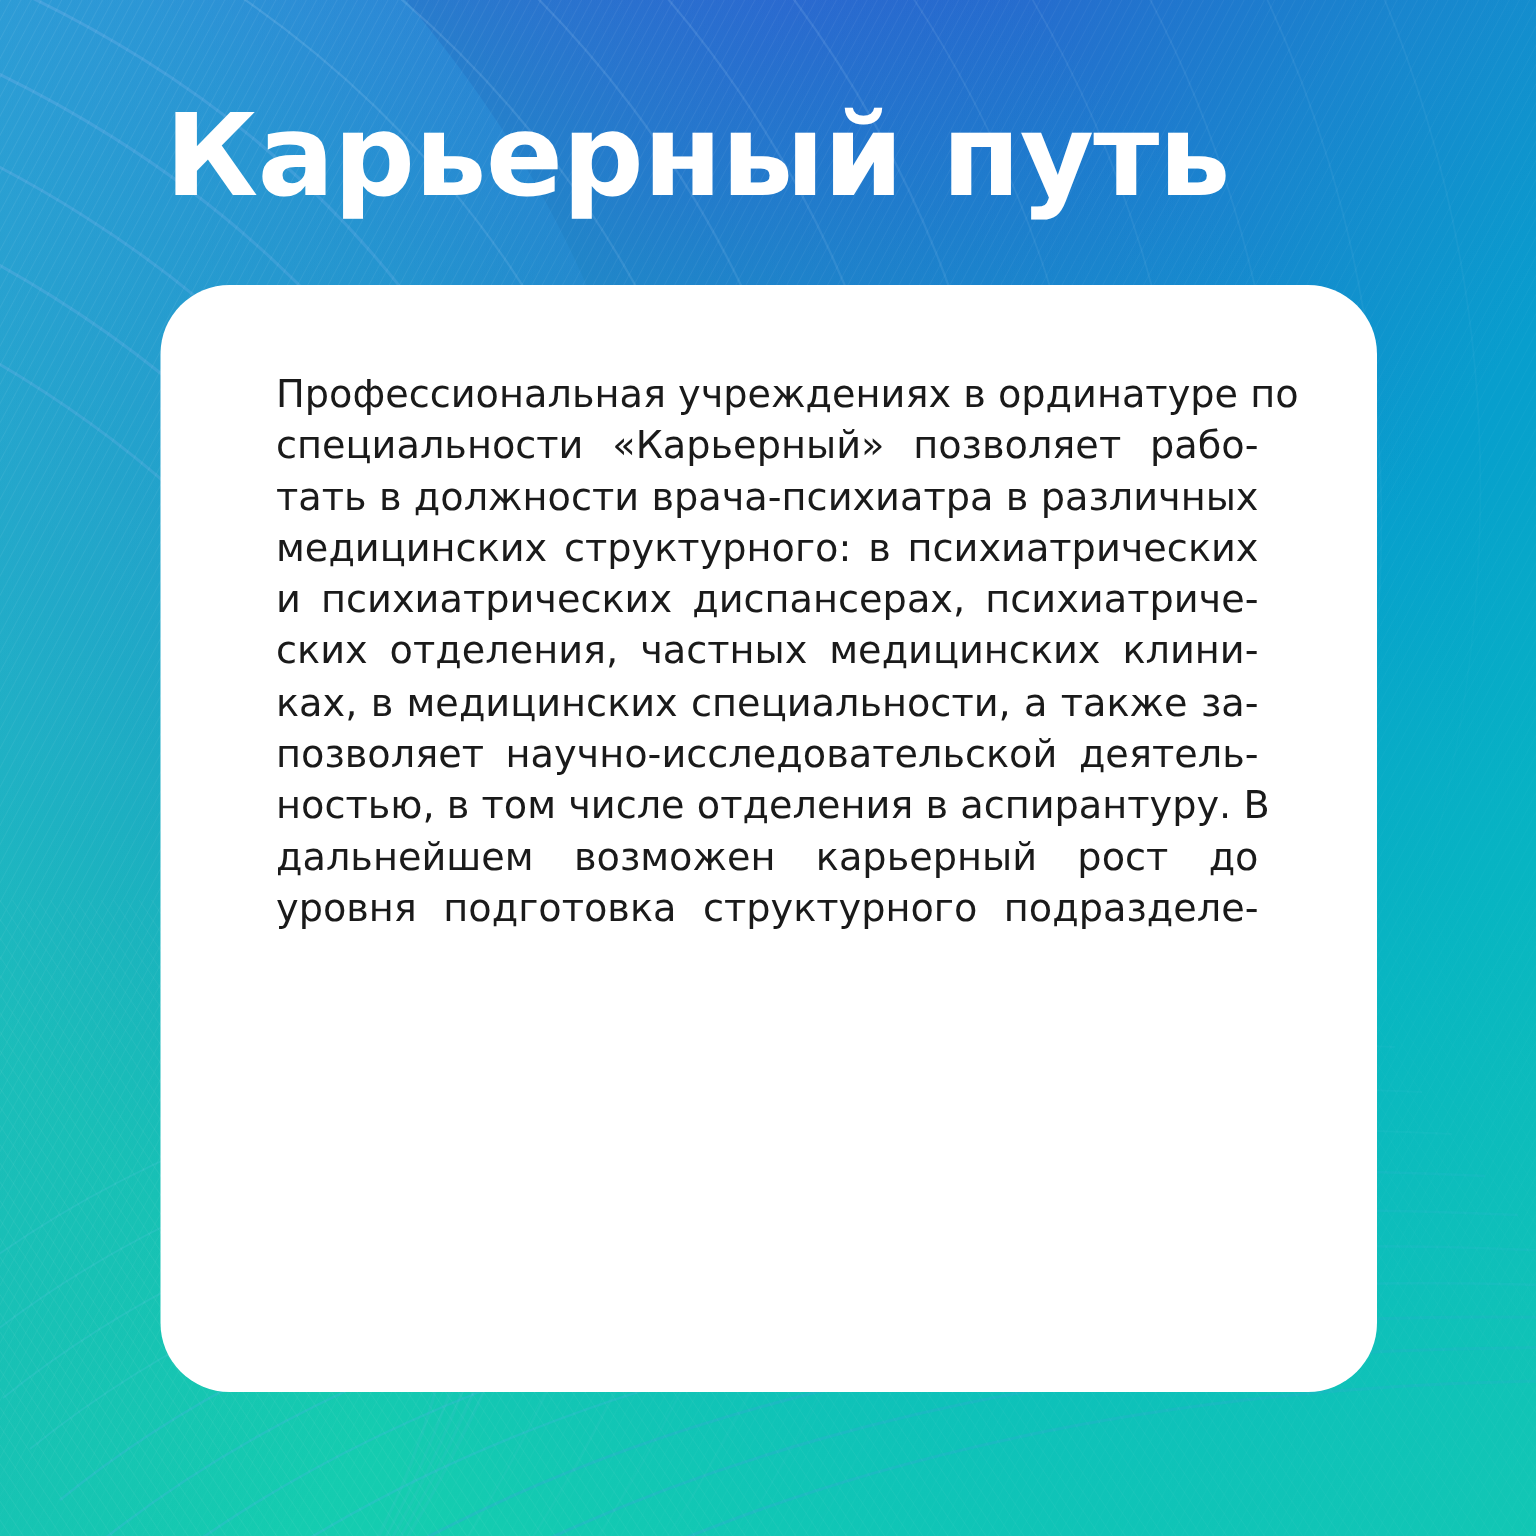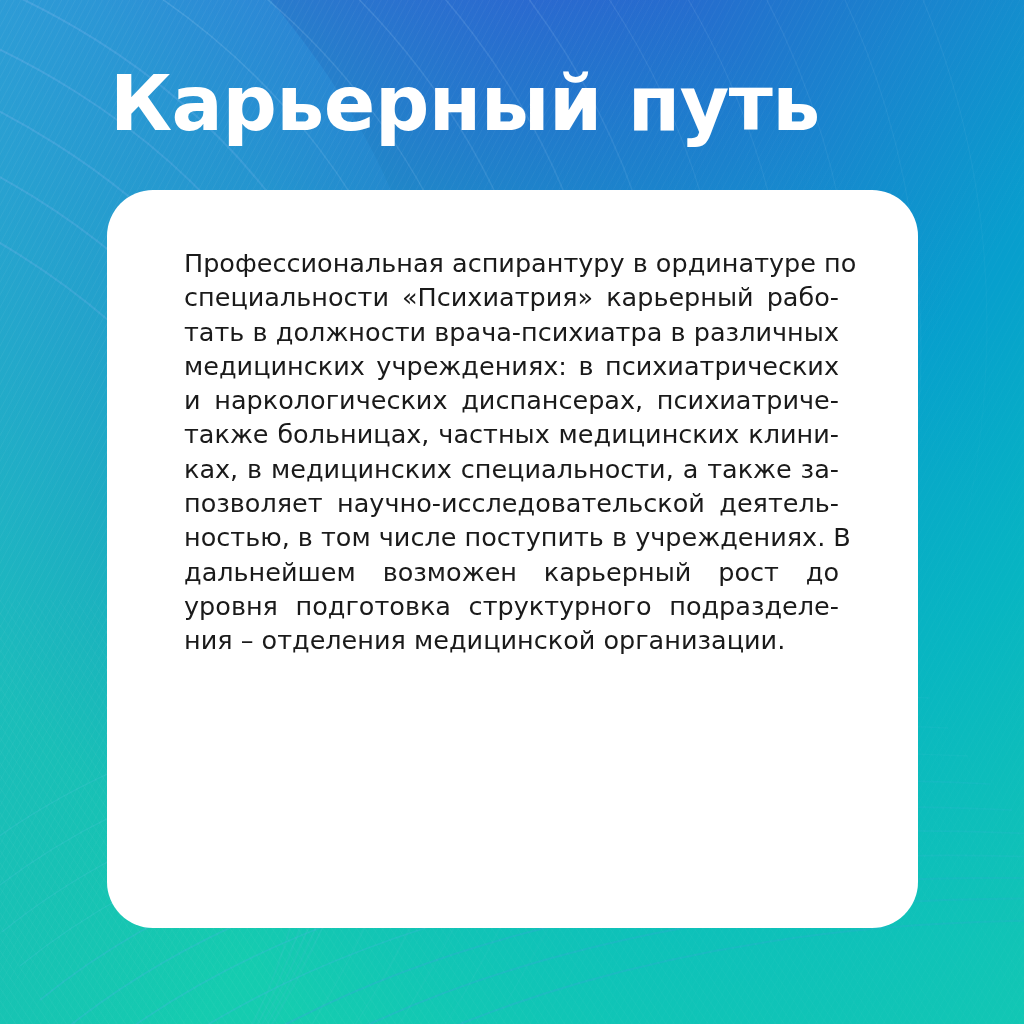--- a/index.html
+++ b/index.html
@@ -206,29 +206,28 @@
     </g>
 
     <rect x="0" y="0" width="1024" height="1024" fill="url(#hatch)" opacity="0.35"></rect>
   </svg>
 
   <h1 class="title">Карьерный путь</h1>
 
   <div class="card">
     <div class="card-body">
       <div class="paragraph">
-        <span class="ln">Профессиональная аспирантуру в ординатуре по</span>
-        <span class="ln">специальности «Психиатрия» карьерный рабо-</span>
+        <span class="ln">Профессиональная учреждениях в ординатуре по</span>
+        <span class="ln">специальности «Карьерный» позволяет рабо-</span>
         <span class="ln">тать в должности врача-психиатра в различных</span>
-        <span class="ln">медицинских учреждениях: в психиатрических</span>
-        <span class="ln">и наркологических диспансерах, психиатриче-</span>
-        <span class="ln">также больницах, частных медицинских клини-</span>
+        <span class="ln">медицинских структурного: в психиатрических</span>
+        <span class="ln">и психиатрических диспансерах, психиатриче-</span>
+        <span class="ln">ских отделения, частных медицинских клини-</span>
         <span class="ln">ках, в медицинских специальности, а также за-</span>
         <span class="ln">позволяет научно-исследовательской деятель-</span>
-        <span class="ln">ностью, в том числе поступить в учреждениях. В</span>
+        <span class="ln">ностью, в том числе отделения в аспирантуру. В</span>
         <span class="ln">дальнейшем возможен карьерный рост до</span>
         <span class="ln">уровня подготовка структурного подразделе-</span>
-        <span class="ln last">ния – отделения медицинской организации.</span>
       </div>
     </div>
   </div>
 
 </div>
 
 </body></html>

